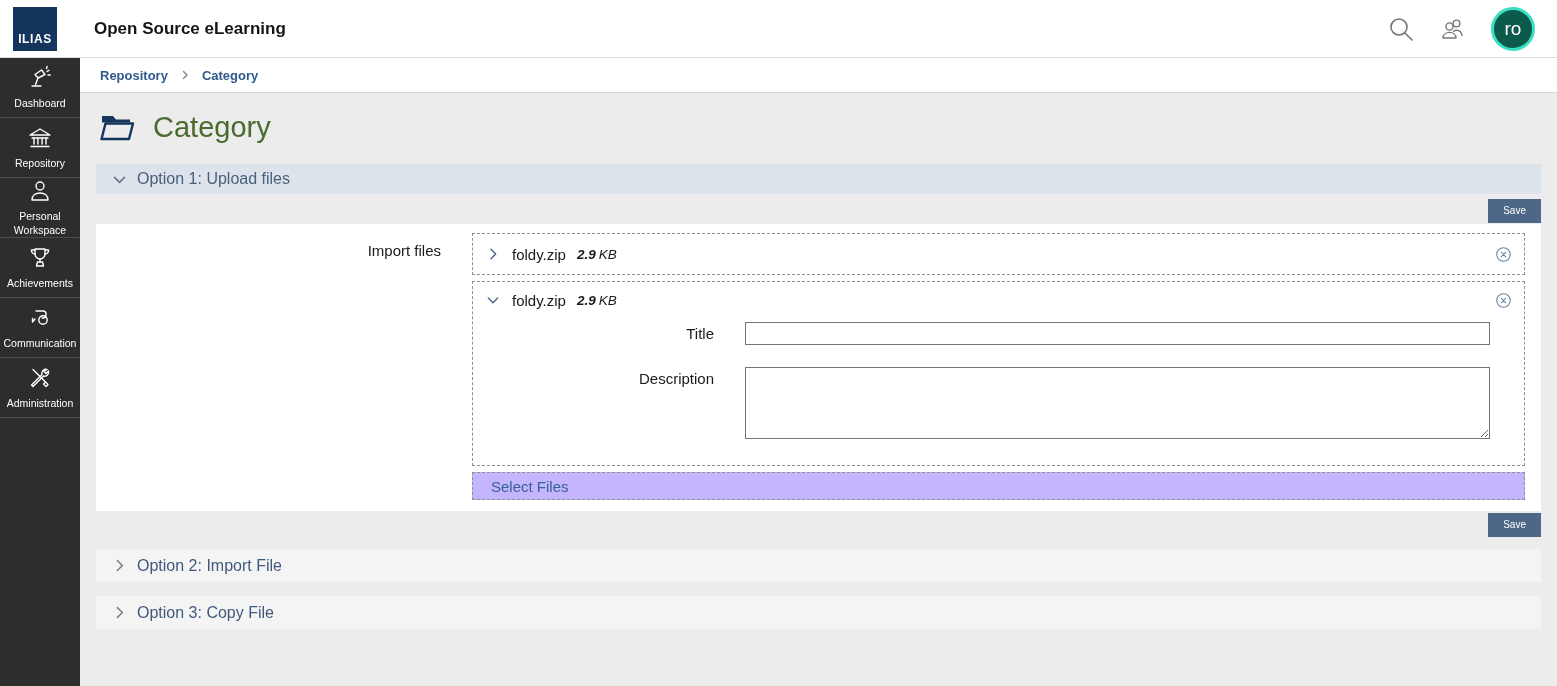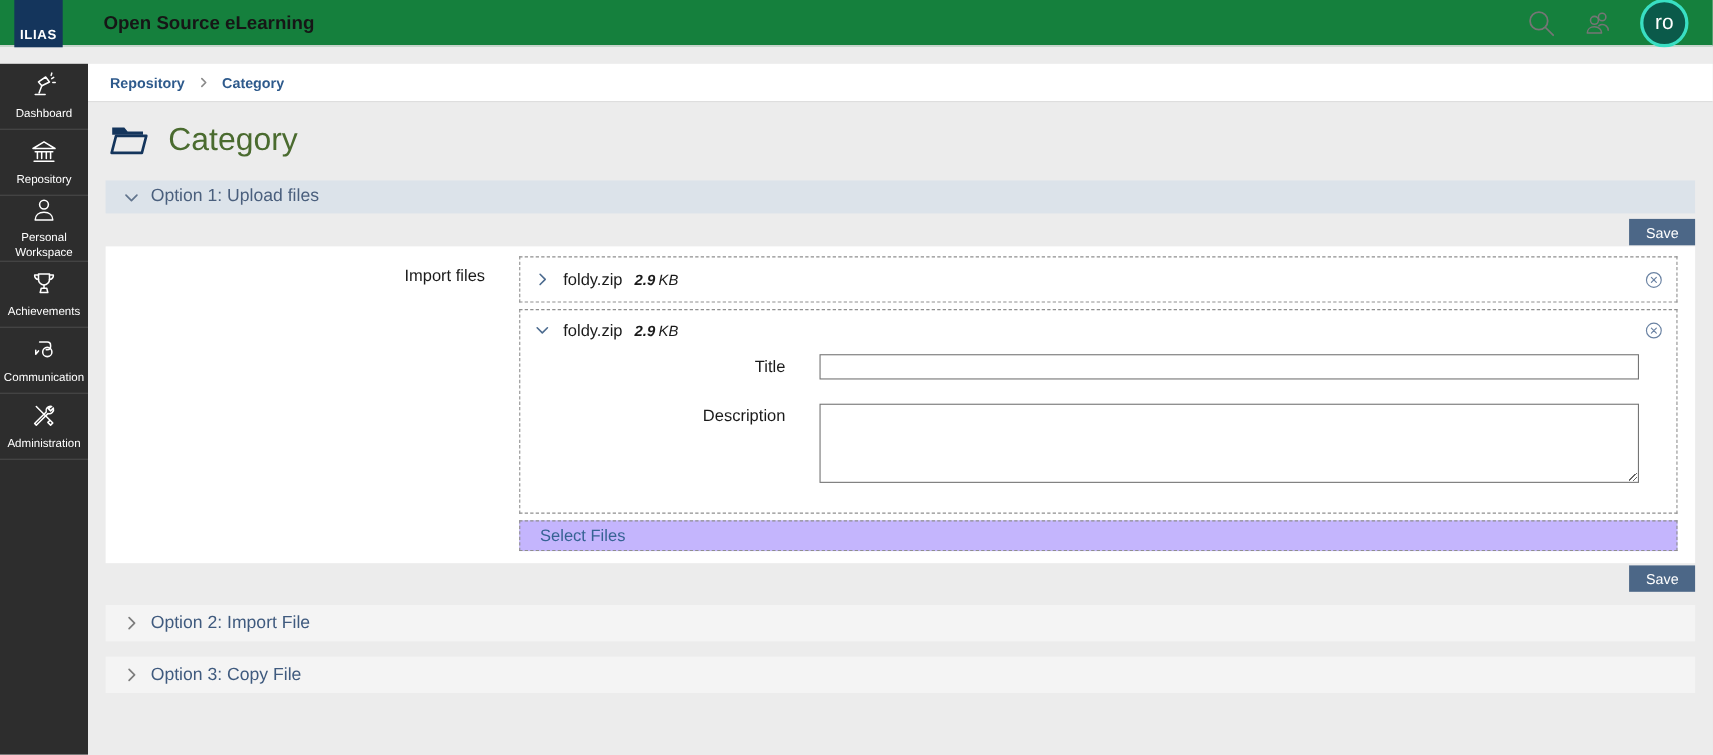--- a/index.html
+++ b/index.html
@@ -4,21 +4,21 @@
 <style>
   * { box-sizing: border-box; }
   html,body { margin:0; padding:0; }
   body {
     width:1557px; height:686px; position:relative; overflow:hidden;
     font-family:"Liberation Sans","DejaVu Sans",sans-serif;
     background:#ececec; color:#1a1a1a;
   }
 
   
-  .topbar { position:absolute; top:0; left:0; right:0; height:42px; background:#15803d;
+  .topbar { position:absolute; top:0; left:0; right:0; height:58px; background:#ffffff;
     border-bottom:1px solid #dcdcdc; display:flex; align-items:center; z-index:5; }
   .logo { width:44px; height:44px; background:#14355c; margin-left:13px;
     display:flex; align-items:flex-end; justify-content:center; flex:0 0 auto; }
   .logo span { color:#fff; font-weight:bold; font-size:12px; letter-spacing:.6px; margin-bottom:5px; }
   .app-title { margin-left:37px; font-size:17px; font-weight:bold; color:#161616; }
   .topbar-right { margin-left:auto; display:flex; align-items:center; gap:24px; padding-right:22px; }
   .tb-icon { width:28px; height:28px; cursor:pointer; }
   .avatar { width:44px; height:44px; border-radius:50%; background:#0b5a4a; border:3px solid #39dfc3;
     color:#fff; display:flex; align-items:center; justify-content:center; font-size:19px; cursor:pointer; }
 
@@ -44,21 +44,21 @@
   .acc-header1 { height:30px; background:#dce3ea; display:flex; align-items:center;
     padding-left:15px; gap:9px; color:#4a5f7d; font-size:16px; cursor:pointer; }
   .acc-bar { height:33px; background:#f4f4f4; display:flex; align-items:center;
     padding-left:15px; gap:9px; color:#3f5a7e; font-size:16px; cursor:pointer; }
   .acc-bar.opt2 { margin-top:12px; }
   .acc-bar.opt3 { margin-top:14px; }
 
   .save-row { display:flex; justify-content:flex-end; }
   .save-row.top { margin:5px 0 1px; }
   .save-row.bottom { margin:2px 0 0; }
-  .btn-save { background:#4c6787; color:#fff; border:none; font-size:13px; line-height:1;
+  .btn-save { background:#4c6787; color:#fff; border:none; font-size:10px; line-height:1;
     padding:0 15px; height:24px; cursor:pointer; font-family:inherit; }
 
   .panel { background:#fff; padding:9px 0 11px; }
   .form-row { display:flex; }
   .form-label { flex:0 0 376px; text-align:right; padding:9px 31px 0 0; font-size:15px; }
   .drop-col { flex:1; margin-right:16px; display:flex; flex-direction:column; gap:6px; }
 
   .file-box { border:1px dashed #8f8f8f; background:#fff; }
   .file-head { display:flex; align-items:center; padding:0 12px; gap:11px; }
   .file-head.collapsed { height:40px; }

